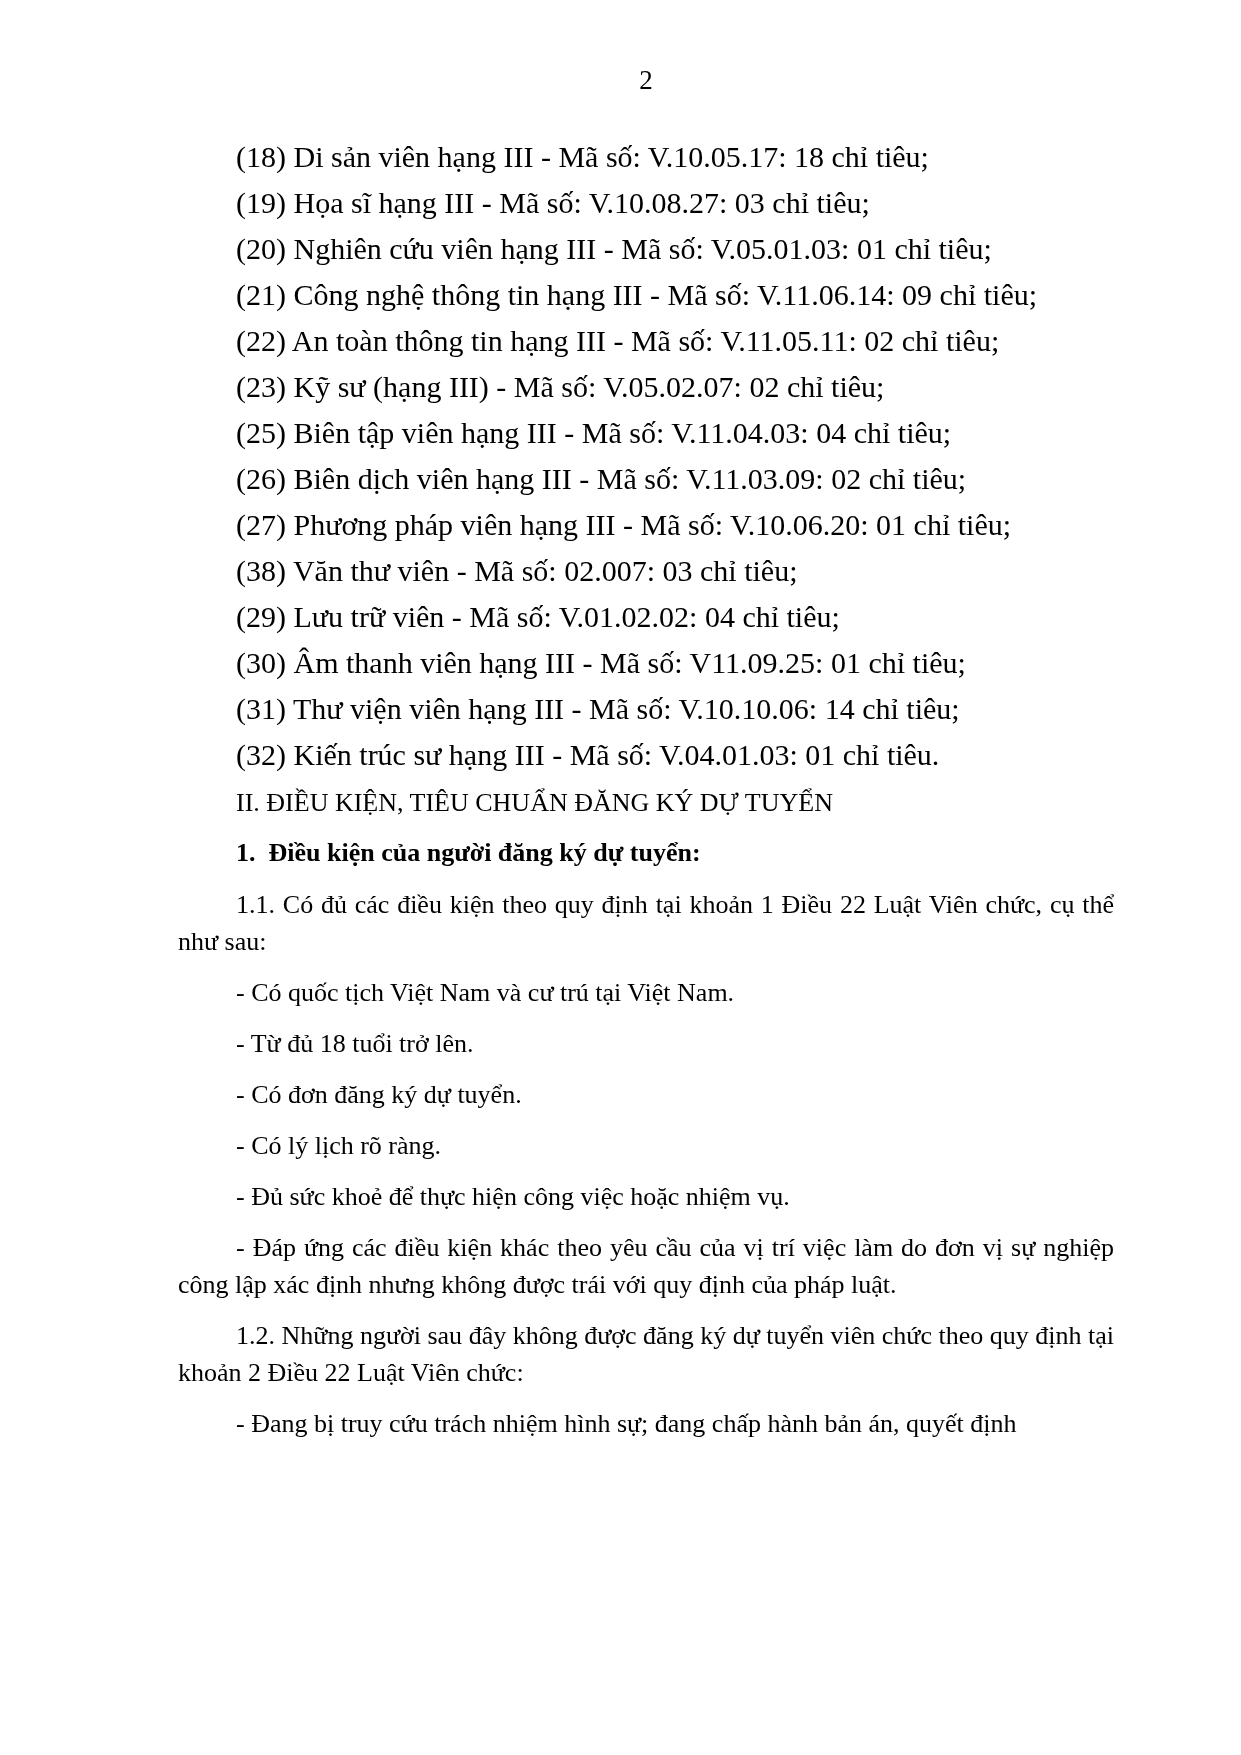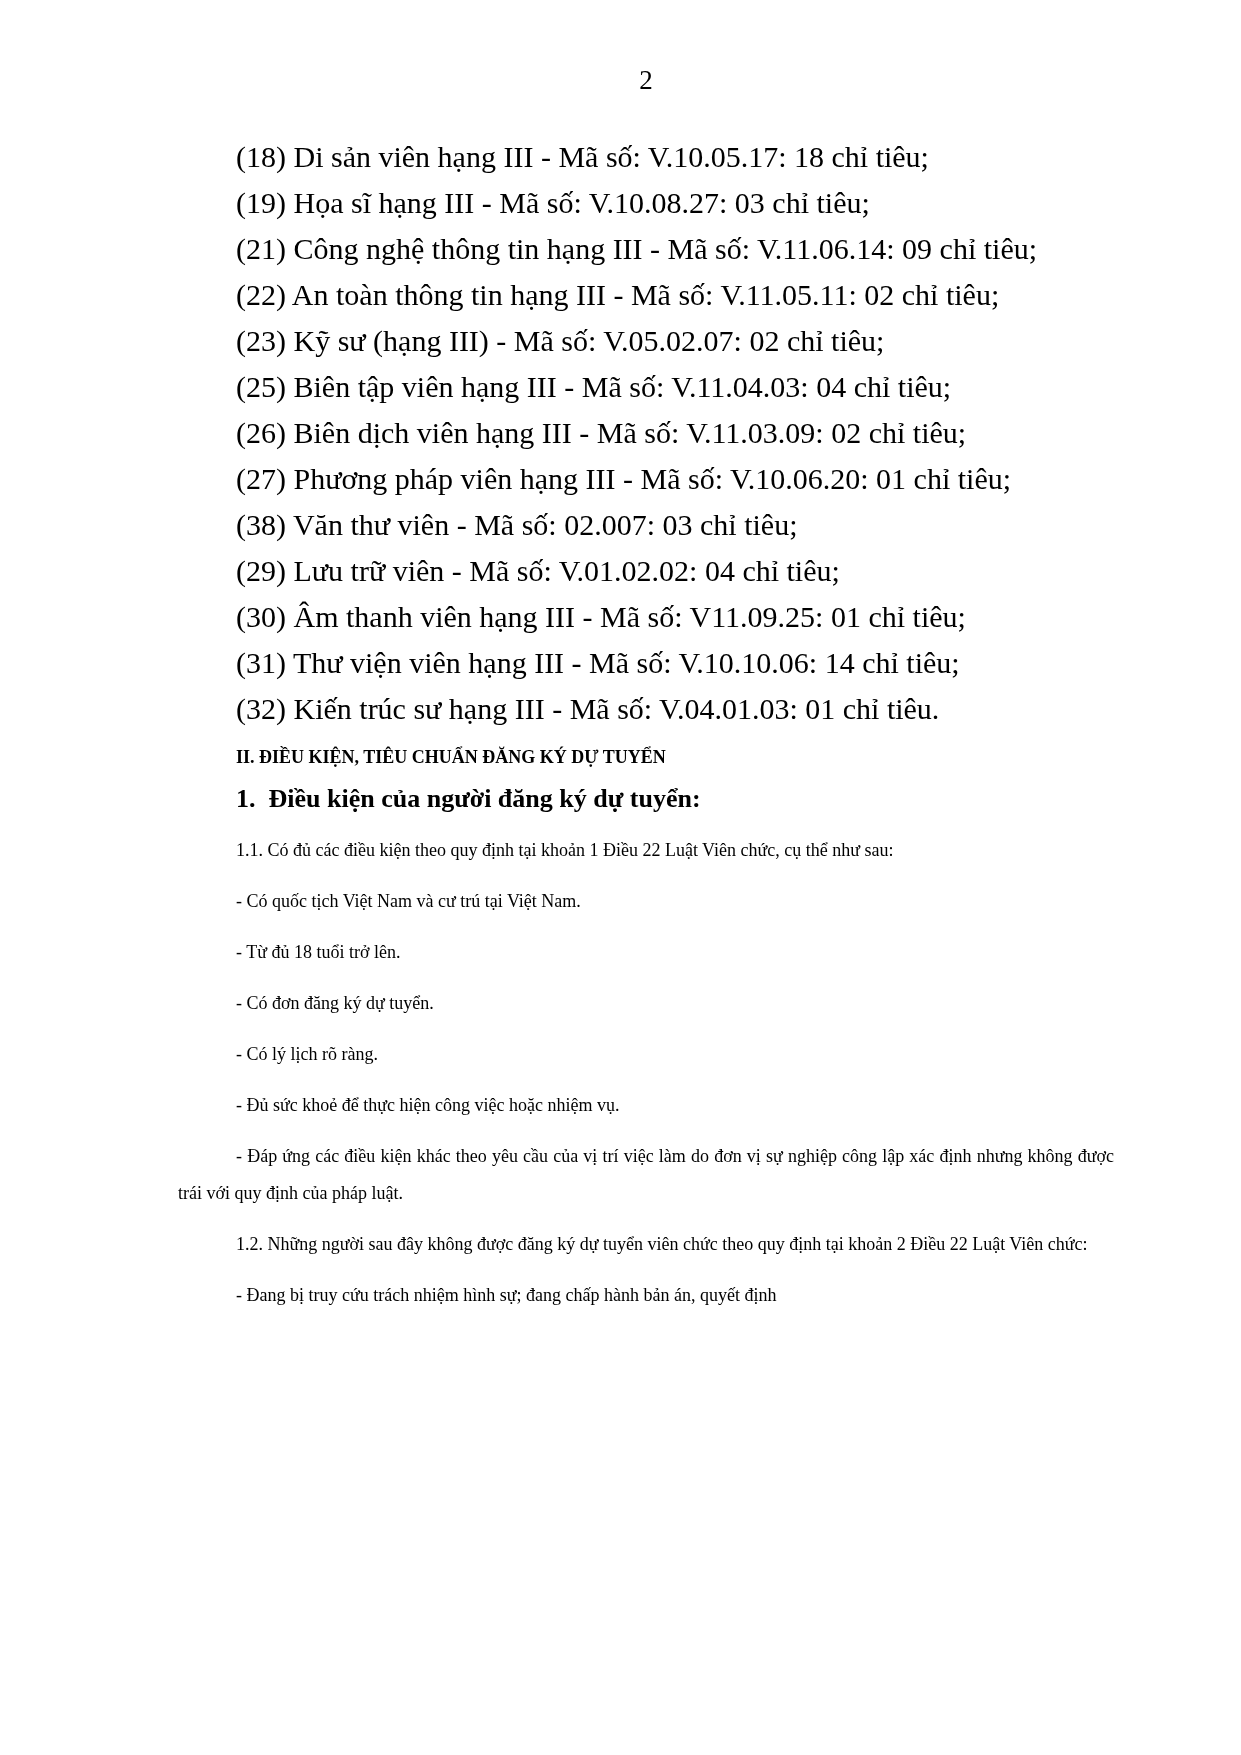--- a/index.html
+++ b/index.html
@@ -29,52 +29,53 @@
     margin: 0 0 46px 0;
   }
   .quota-item {
     font-size: 30px;
     line-height: 30px;
     margin: 0 0 16px 0;
     text-indent: 58px;
     white-space: nowrap;
   }
   .section-heading {
-    font-size: 18px;
-    font-weight: bold;
+    font-size: 26px;
+    font-weight: normal;
     line-height: 34px;
-    margin: 8px 0 8px 0;
+    margin: 8px 0 16px 0;
     text-indent: 58px;
   }
   .subsection-heading {
     font-size: 26px;
     font-weight: bold;
     line-height: 34px;
     margin: 0 0 16px 0;
     text-indent: 58px;
     white-space: pre-wrap;
   }
   .body-para {
-    font-size: 18px;
+    font-size: 26px;
     line-height: 37px;
     margin: 0 0 14px 0;
     text-indent: 58px;
     text-align: justify;
   }
 </style>
 </head>
 <body>
 
 <div class="page">
   <div class="content">
     <div class="page-number">2</div>
 
     <div id="quota-list">
         <p class="quota-item">(18) Di sản viên hạng III - Mã số: V.10.05.17: 18 chỉ tiêu;</p>
         <p class="quota-item">(19) Họa sĩ hạng III - Mã số: V.10.08.27: 03 chỉ tiêu;</p>
+        <p class="quota-item">(20) Nghiên cứu viên hạng III - Mã số: V.05.01.03: 01 chỉ tiêu;</p>
         <p class="quota-item">(21) Công nghệ thông tin hạng III - Mã số: V.11.06.14: 09 chỉ tiêu;</p>
         <p class="quota-item">(22) An toàn thông tin hạng III - Mã số: V.11.05.11: 02 chỉ tiêu;</p>
         <p class="quota-item">(23) Kỹ sư (hạng III) - Mã số: V.05.02.07: 02 chỉ tiêu;</p>
         <p class="quota-item">(25) Biên tập viên hạng III - Mã số: V.11.04.03: 04 chỉ tiêu;</p>
         <p class="quota-item">(26) Biên dịch viên hạng III - Mã số: V.11.03.09: 02 chỉ tiêu;</p>
         <p class="quota-item">(27) Phương pháp viên hạng III - Mã số: V.10.06.20: 01 chỉ tiêu;</p>
         <p class="quota-item">(38) Văn thư viên - Mã số: 02.007: 03 chỉ tiêu;</p>
         <p class="quota-item">(29) Lưu trữ viên - Mã số: V.01.02.02: 04 chỉ tiêu;</p>
         <p class="quota-item">(30) Âm thanh viên hạng III - Mã số: V11.09.25: 01 chỉ tiêu;</p>
         <p class="quota-item">(31) Thư viện viên hạng III - Mã số: V.10.10.06: 14 chỉ tiêu;</p>

